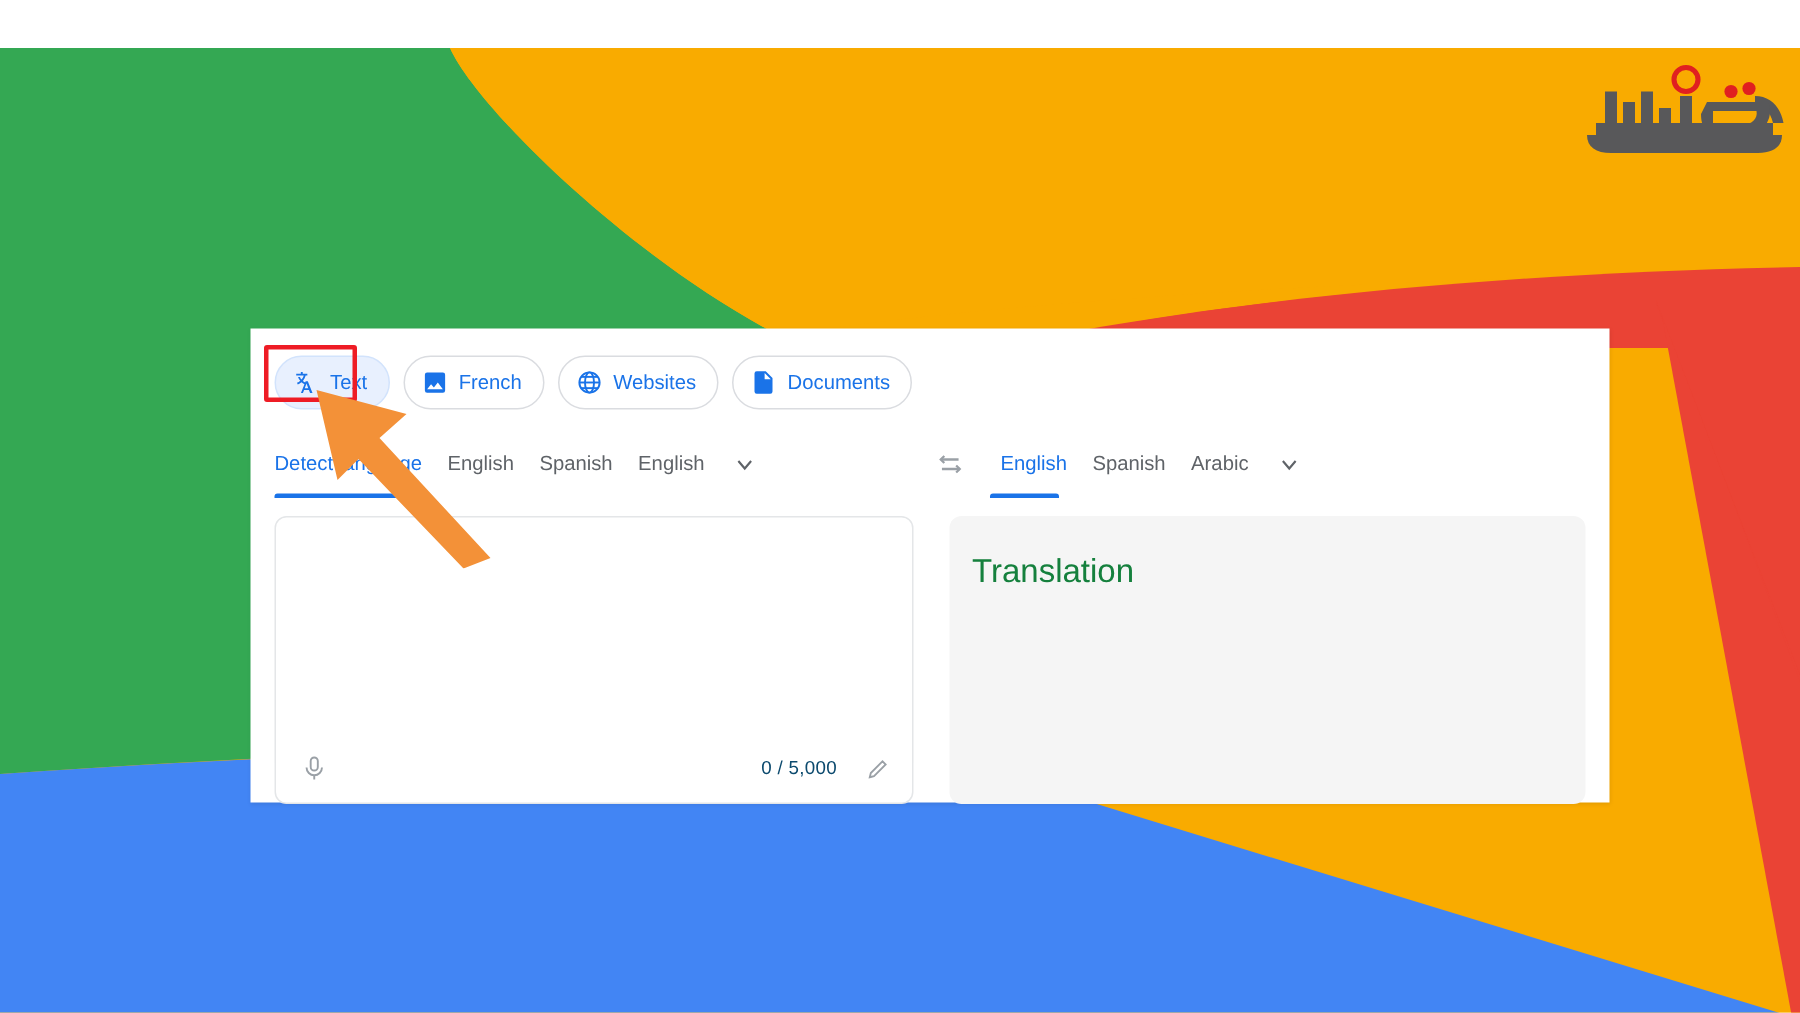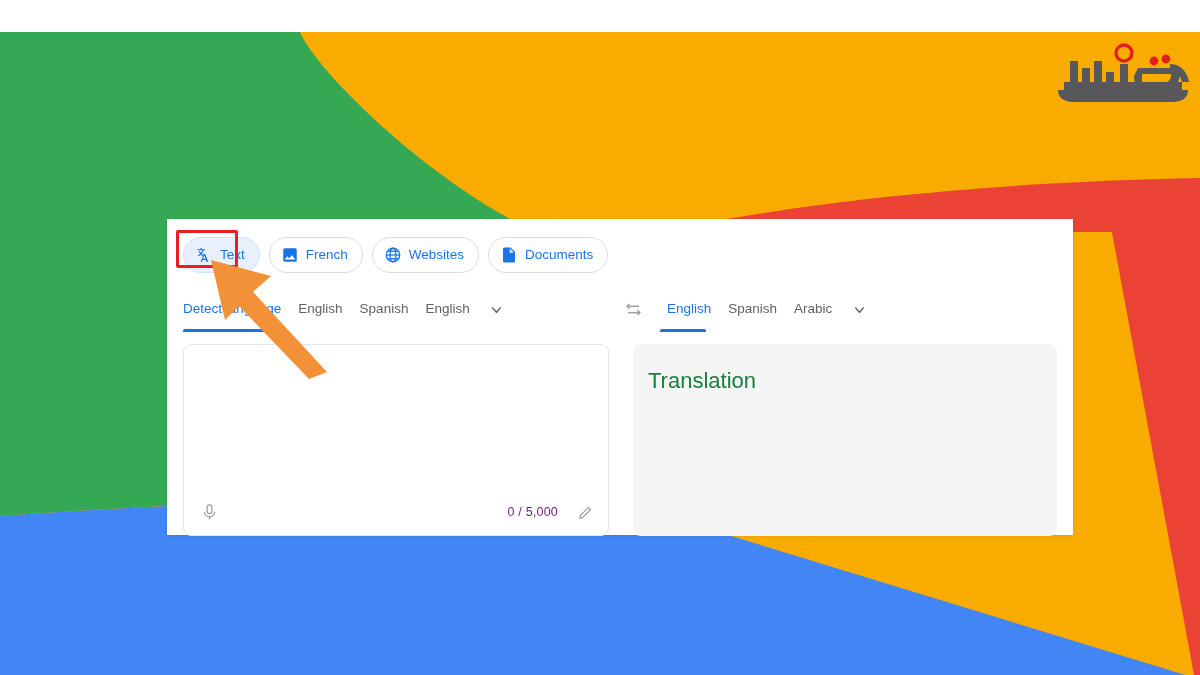--- a/index.html
+++ b/index.html
@@ -147,21 +147,21 @@
   .mic-btn, .pencil-btn {
     width: 26px; height: 26px;
     display: flex; align-items: center; justify-content: center;
     color: #9aa0a6; cursor: pointer;
   }
   .mic-btn svg { width: 19px; height: 19px; display: block; }
   .pencil-btn svg { width: 17px; height: 17px; display: block; }
   .counter {
     margin-left: auto;
     font-size: 12.5px;
-    color: #701a75;
+    color: #0c4a6e;
     margin-right: 14px;
     letter-spacing: .2px;
   }
 
   
   .arrow-anno {
     position: absolute;
     left: 205px; top: 222px;
     width: 135px; height: 125px;
     pointer-events: none;

